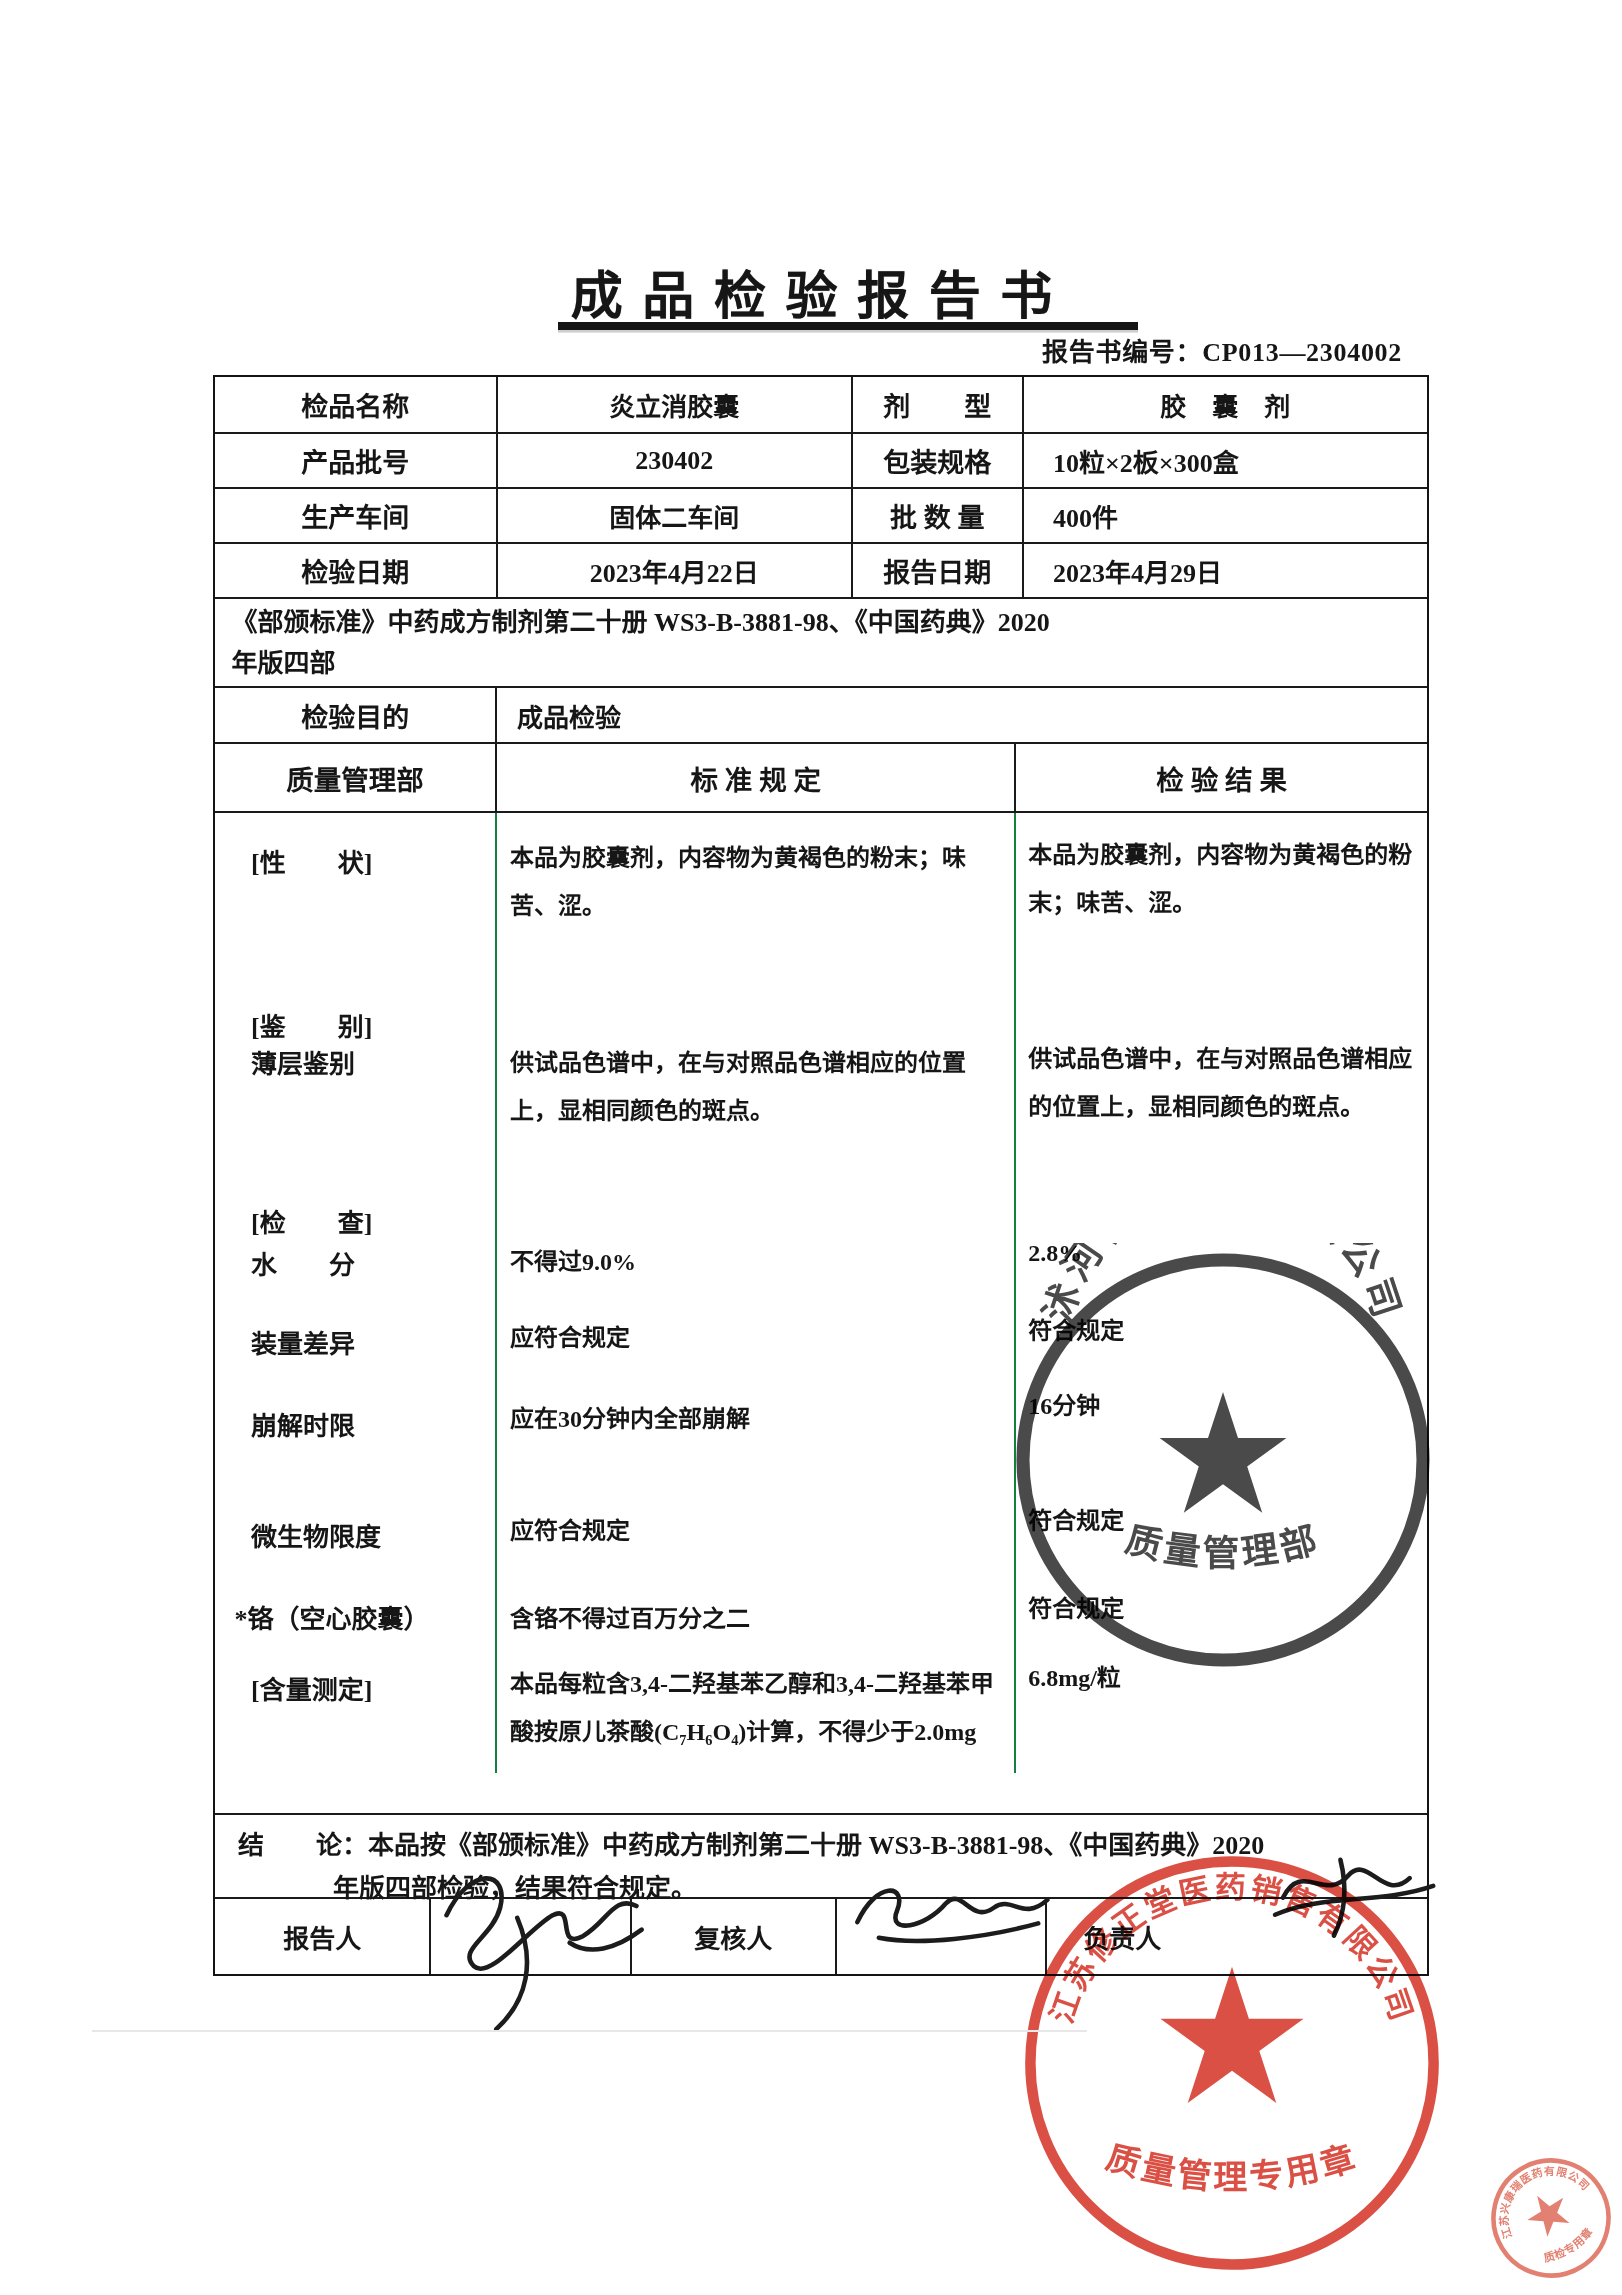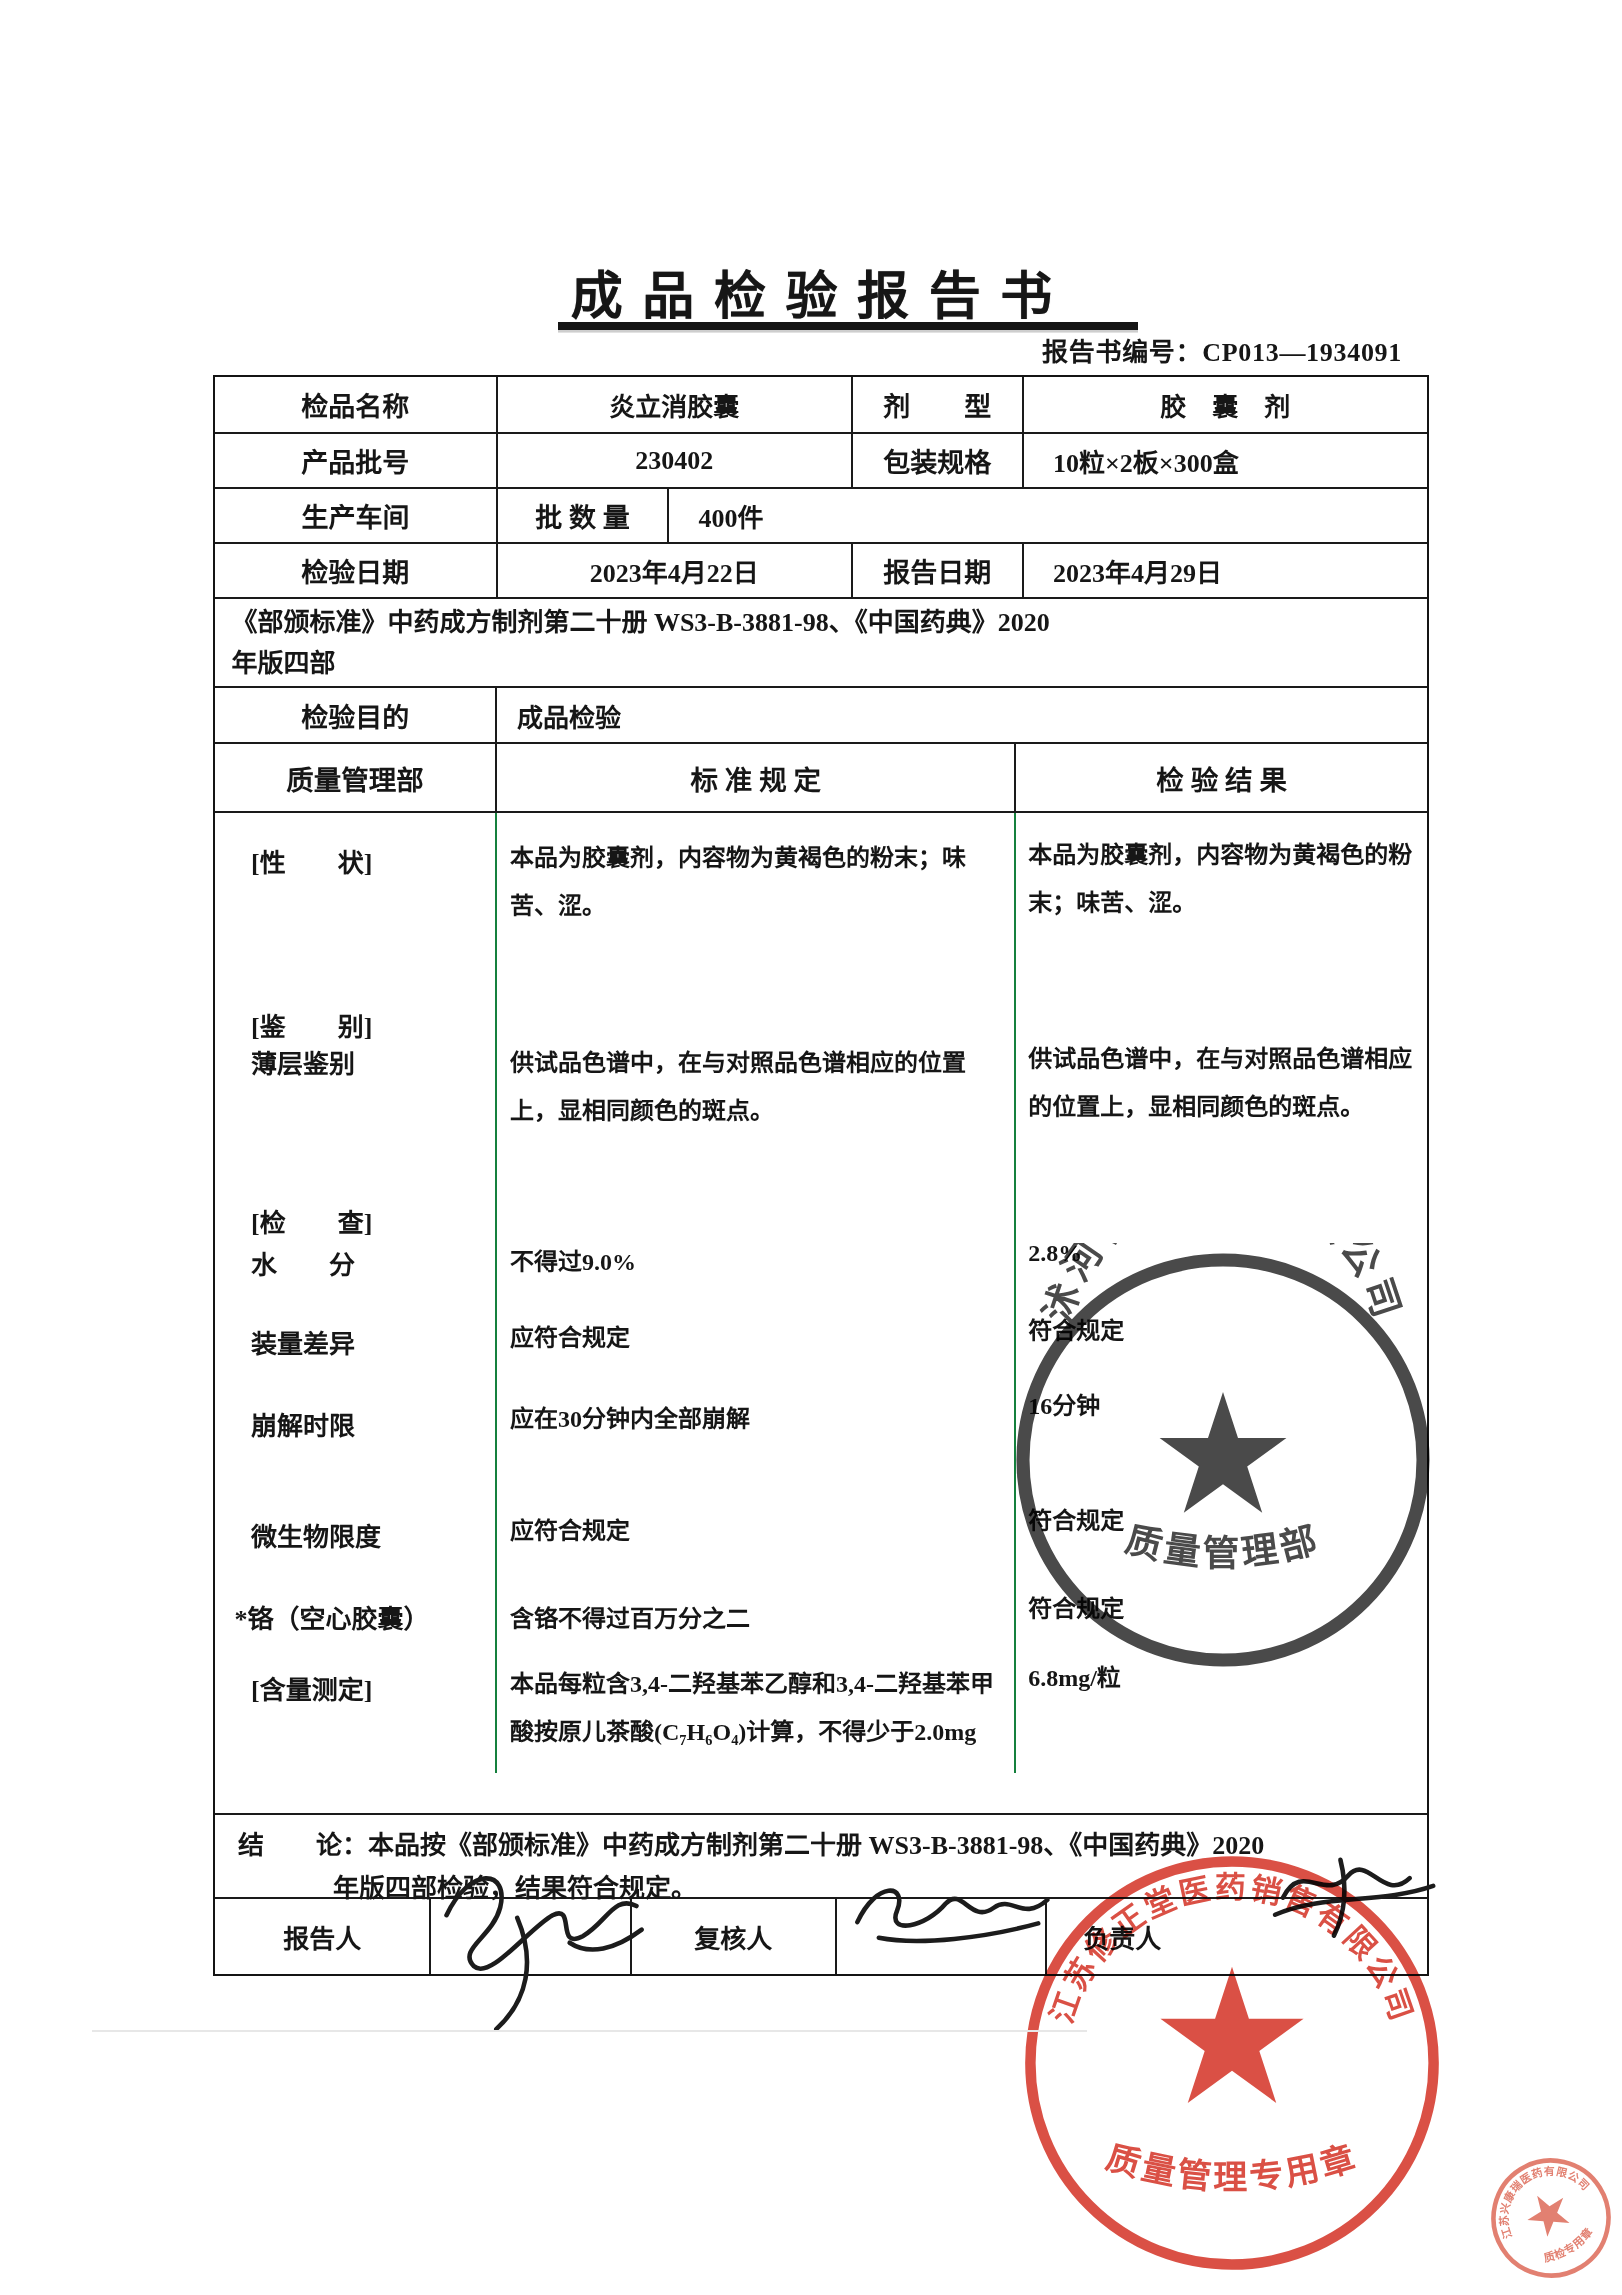--- a/index.html
+++ b/index.html
@@ -78,39 +78,40 @@
                  background:#e7e7e7; }
 </style>
 </head>
 <body>
 
 <div class="page">
 
   <div class="doc-title">成品检验报告书</div>
   <div class="title-underline"></div>
   <div class="report-no">
-    <span>报告书编号：</span><span>CP013—1934091</span>
+    <span>报告书编号：</span><span>CP013—2304002</span>
   </div>
 
   <div class="report-table">
 
     <div class="t-row info-row">
       <div class="cell lab w1">检品名称</div>
       <div class="cell val w2 center">炎立消胶囊</div>
       <div class="cell lab w3">剂　　型</div>
       <div class="cell val w4 center">胶　囊　剂</div>
     </div>
     <div class="t-row info-row">
       <div class="cell lab w1">产品批号</div>
       <div class="cell val w2 center">230402</div>
       <div class="cell lab w3">包装规格</div>
       <div class="cell val w4 left">10粒×2板×300盒</div>
     </div>
     <div class="t-row info-row">
       <div class="cell lab w1">生产车间</div>
+      <div class="cell val w2 center">固体二车间</div>
       <div class="cell lab w3">批 数 量</div>
       <div class="cell val w4 left">400件</div>
     </div>
     <div class="t-row info-row">
       <div class="cell lab w1">检验日期</div>
       <div class="cell val w2 center">2023年4月22日</div>
       <div class="cell lab w3">报告日期</div>
       <div class="cell val w4 left">2023年4月29日</div>
     </div>
 

